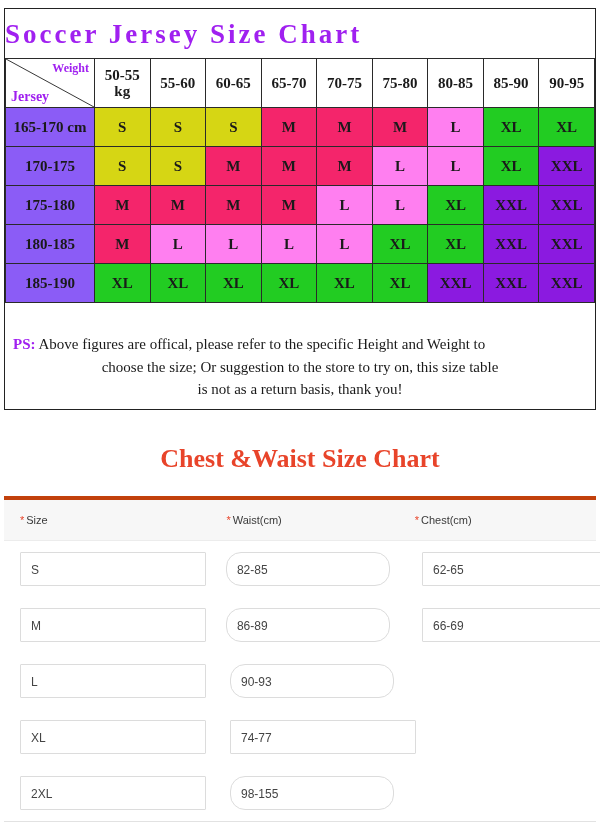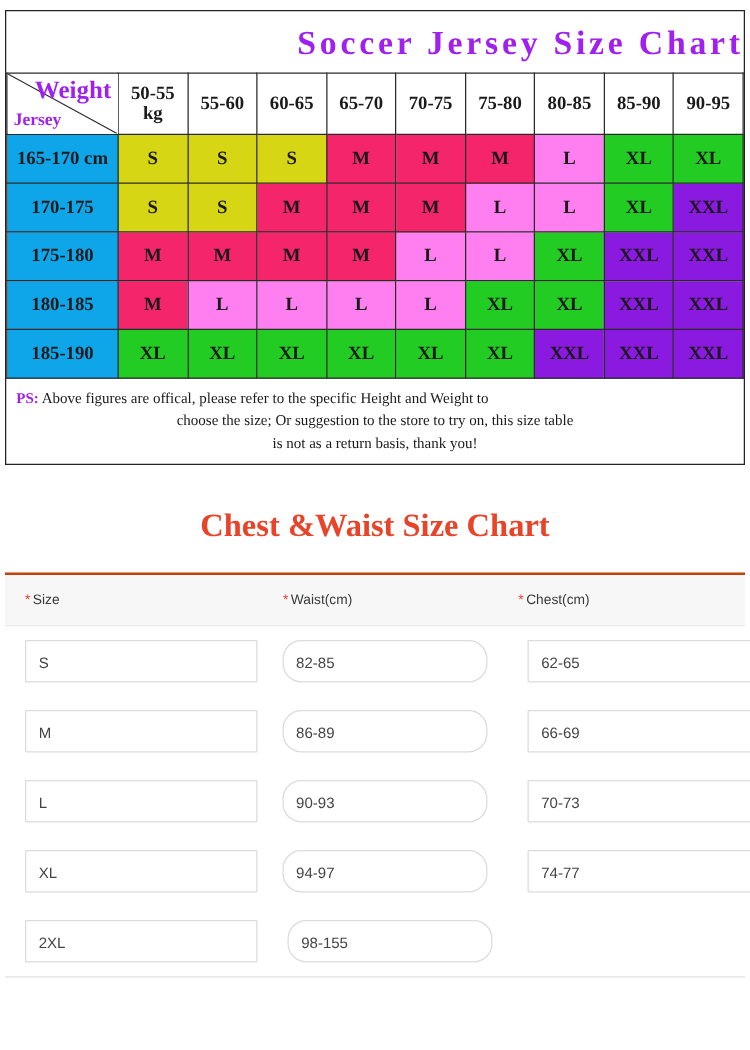--- a/index.html
+++ b/index.html
@@ -20,21 +20,21 @@
 
   
   .jersey-block {
     margin: 8px 4px 0 4px;
     border: 1px solid #222;
     background: #ffffff;
     box-sizing: border-box;
     width: 592px;
   }
   .jersey-title {
-    text-align: right;
+    text-align: left;
     color: #a020f0;
     font-weight: bold;
     font-size: 27px;
     letter-spacing: 3px;
     padding: 10px 0 8px 0;
     font-family: "Liberation Serif", serif;
     white-space: nowrap;
   }
   table.jersey {
     border-collapse: collapse;
@@ -60,21 +60,21 @@
   }
   .corner-cell .diag {
     position: absolute;
     left: 0; top: 0;
     width: 100%; height: 100%;
   }
   .corner-cell .w-lab {
     position: absolute;
     top: 2px; right: 5px;
     color: #a020f0;
-    font-size: 20px;
+    font-size: 12px;
     font-weight: bold;
   }
   .corner-cell .h-lab {
     position: absolute;
     bottom: 2px; left: 5px;
     color: #a020f0;
     font-size: 14px;
     font-weight: bold;
   }
   .wcol {
@@ -82,47 +82,48 @@
     font-size: 14px;
     font-weight: bold;
     background: #ffffff;
     height: 48px !important;
     line-height: 1.1;
   }
   .hcell {
     color: #111;
     font-size: 15px;
     font-weight: bold;
-    background: #0ea5e9;
+    background: #8b5cf6;
     line-height: 1.1;
   }
   .note {
-    font-size: 12px;
+    font-size: 15px;
     color: #1a1a1a;
     padding: 6px 8px 8px 8px;
     line-height: 1.5;
     font-family: "Liberation Serif", serif;
+    margin-top: 24px;
   }
   .note .ps { color: #a020f0; font-weight: bold; }
   .note .ln2 { display: block; text-align: center; }
   .note .ln3 { display: block; text-align: center; }
 
   
   .chest-title {
     text-align: center;
     color: #e8442a;
     font-weight: bold;
     font-size: 26px;
     font-family: "Liberation Serif", serif;
     margin-top: 34px;
     margin-bottom: 22px;
   }
   .cw-table {
     margin: 15px 4px;
-    border-top: 2px solid #c2410c;
+    border-top: 4px solid #c2410c;
     border-bottom: 1px solid #e2e2e2;
   }
   .cw-head {
     display: flex;
     background: #f7f7f7;
     height: 40px;
     align-items: center;
     border-bottom: 1px solid #ececec;
   }
   .cw-head .cell {
@@ -287,30 +288,24 @@
           <div class="inp w3">66-69</div>
         </div>
     </div>
     <div class="cw-row">
       <div class="cellwrap col1">
           <div class="inp w1">L</div>
         </div>
       <div class="cellwrap col2">
           <div class="inp w2">90-93</div>
         </div>
-      <div class="cellwrap col3">
-          <div class="inp w3">70-73</div>
-        </div>
     </div>
     <div class="cw-row">
       <div class="cellwrap col1">
           <div class="inp w1">XL</div>
-        </div>
-      <div class="cellwrap col2">
-          <div class="inp w2">94-97</div>
         </div>
       <div class="cellwrap col3">
           <div class="inp w3">74-77</div>
         </div>
     </div>
     <div class="cw-row">
       <div class="cellwrap col1">
           <div class="inp w1">2XL</div>
         </div>
       <div class="cellwrap col2">

